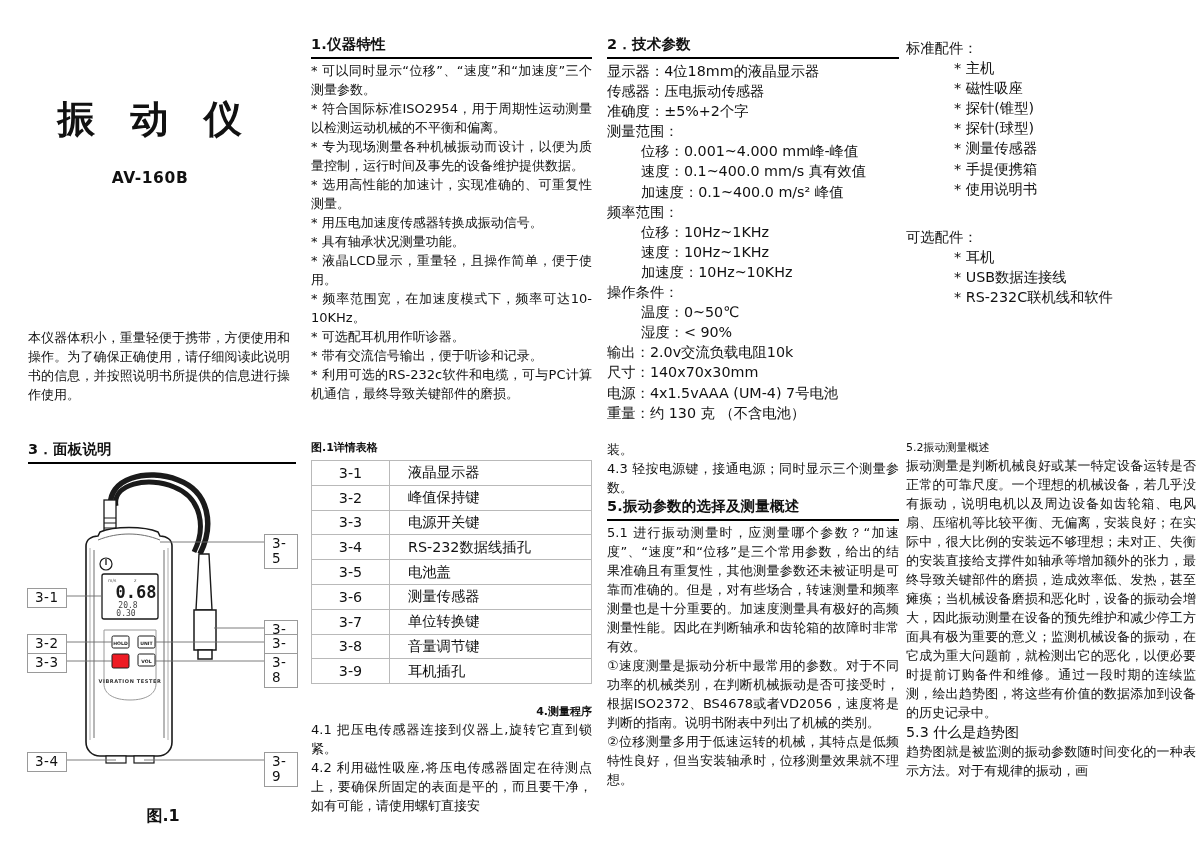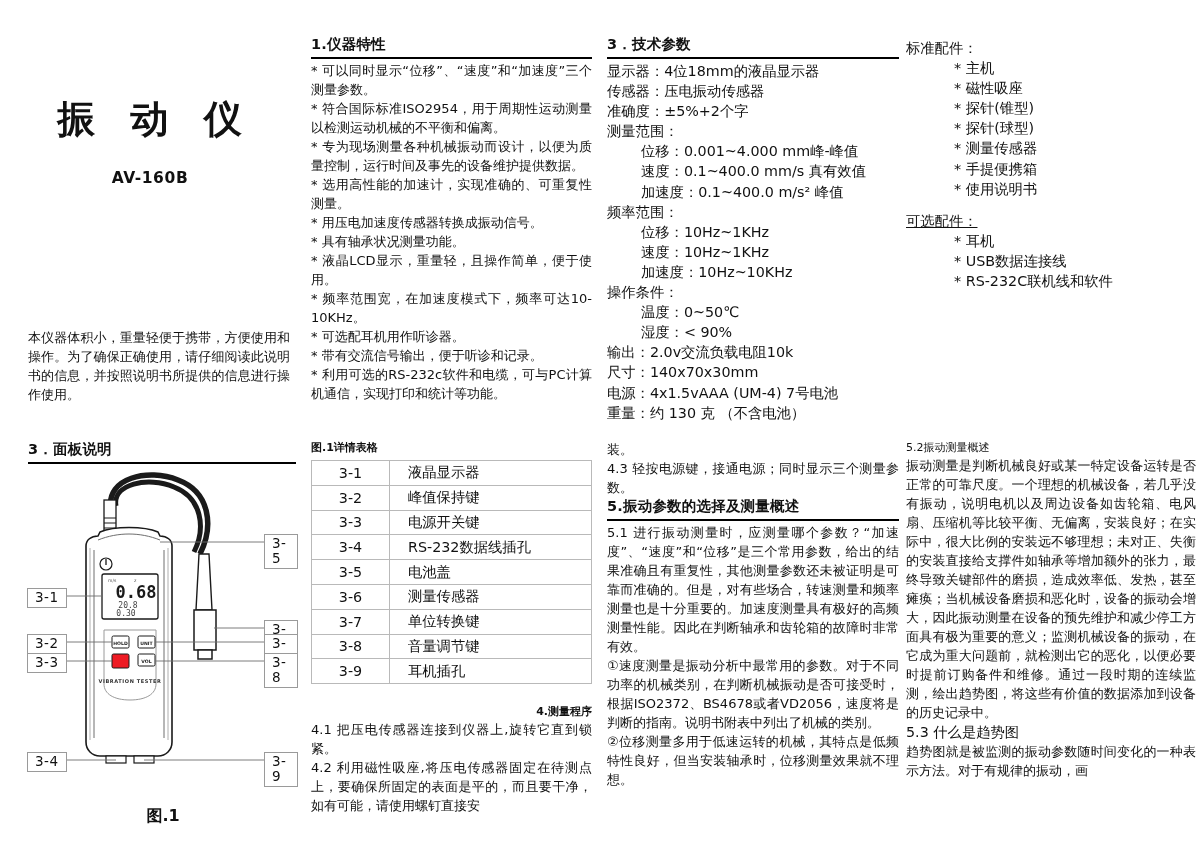--- a/index.html
+++ b/index.html
@@ -95,25 +95,25 @@
     <div class="para">* 可以同时显示“位移”、“速度”和“加速度”三个测量参数。</div>
     <div class="para">* 符合国际标准ISO2954，用于周期性运动测量以检测运动机械的不平衡和偏离。</div>
     <div class="para">* 专为现场测量各种机械振动而设计，以便为质量控制，运行时间及事先的设备维护提供数据。</div>
     <div class="para">* 选用高性能的加速计，实现准确的、可重复性测量。</div>
     <div class="para">* 用压电加速度传感器转换成振动信号。</div>
     <div class="para">* 具有轴承状况测量功能。</div>
     <div class="para">* 液晶LCD显示，重量轻，且操作简单，便于使用。</div>
     <div class="para">* 频率范围宽，在加速度模式下，频率可达10-10KHz。</div>
     <div class="para">* 可选配耳机用作听诊器。</div>
     <div class="para">* 带有交流信号输出，便于听诊和记录。</div>
-    <div class="para">* 利用可选的RS-232c软件和电缆，可与PC计算机通信，实现打印和统计等功能。</div>
+    <div class="para">* 利用可选的RS-232c软件和电缆，可与PC计算机通信，最终导致关键部件的磨损。</div>
   </div>
 
   <div class="col" id="col-spec">
-    <div class="sec-head">3．技术参数</div>
+    <div class="sec-head">2．技术参数</div>
     <div class="line">显示器：4位18mm的液晶显示器</div>
     <div class="line">传感器：压电振动传感器</div>
     <div class="line">准确度：±5%+2个字</div>
     <div class="line">测量范围：</div>
     <div class="line indent1">位移：0.001~4.000 mm峰-峰值</div>
     <div class="line indent1">速度：0.1~400.0 mm/s 真有效值</div>
     <div class="line indent1">加速度：0.1~400.0 m/s² 峰值</div>
     <div class="line">频率范围：</div>
     <div class="line indent1">位移：10Hz~1KHz</div>
     <div class="line indent1">速度：10Hz~1KHz</div>
@@ -129,21 +129,21 @@
 
   <div class="col" id="col-acc">
     <div class="line">标准配件：</div>
     <div class="line indent-acc">* 主机</div>
     <div class="line indent-acc">* 磁性吸座</div>
     <div class="line indent-acc">* 探针(锥型)</div>
     <div class="line indent-acc">* 探针(球型)</div>
     <div class="line indent-acc">* 测量传感器</div>
     <div class="line indent-acc">* 手提便携箱</div>
     <div class="line indent-acc">* 使用说明书</div>
-    <div class="line" style="margin-top:12px;text-decoration:underline;">可选配件：</div>
+    <div class="line" style="margin-top:28px;">可选配件：</div>
     <div class="line indent-acc">* 耳机</div>
     <div class="line indent-acc">* USB数据连接线</div>
     <div class="line indent-acc">* RS-232C联机线和软件</div>
   </div>
 
   <div id="col-panel">
     <div class="sec-head">3．面板说明</div>
   </div>
 
   <div id="diagram">

